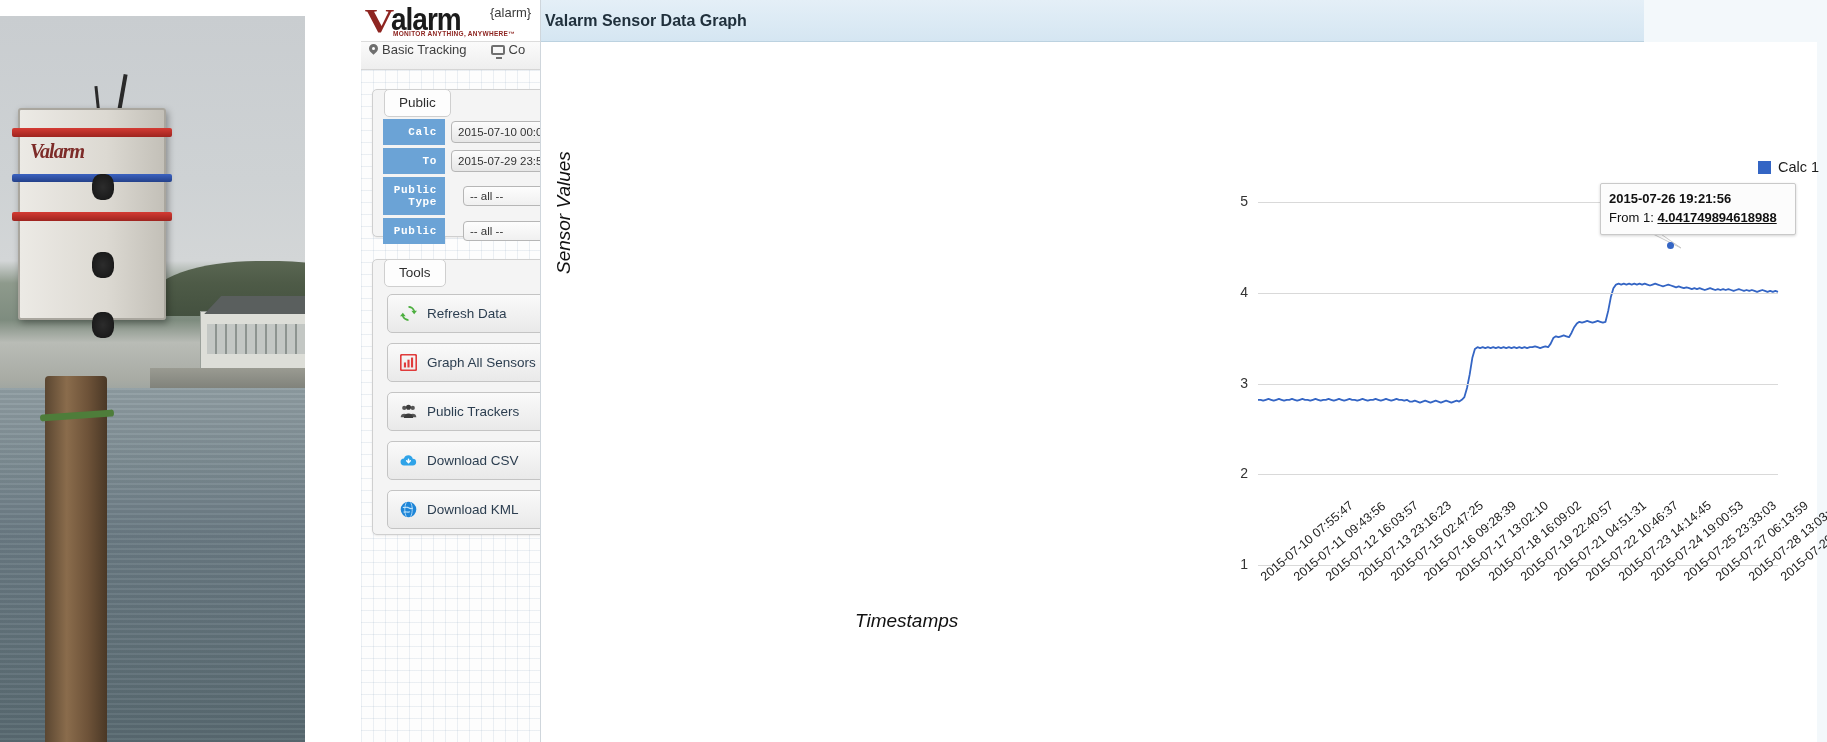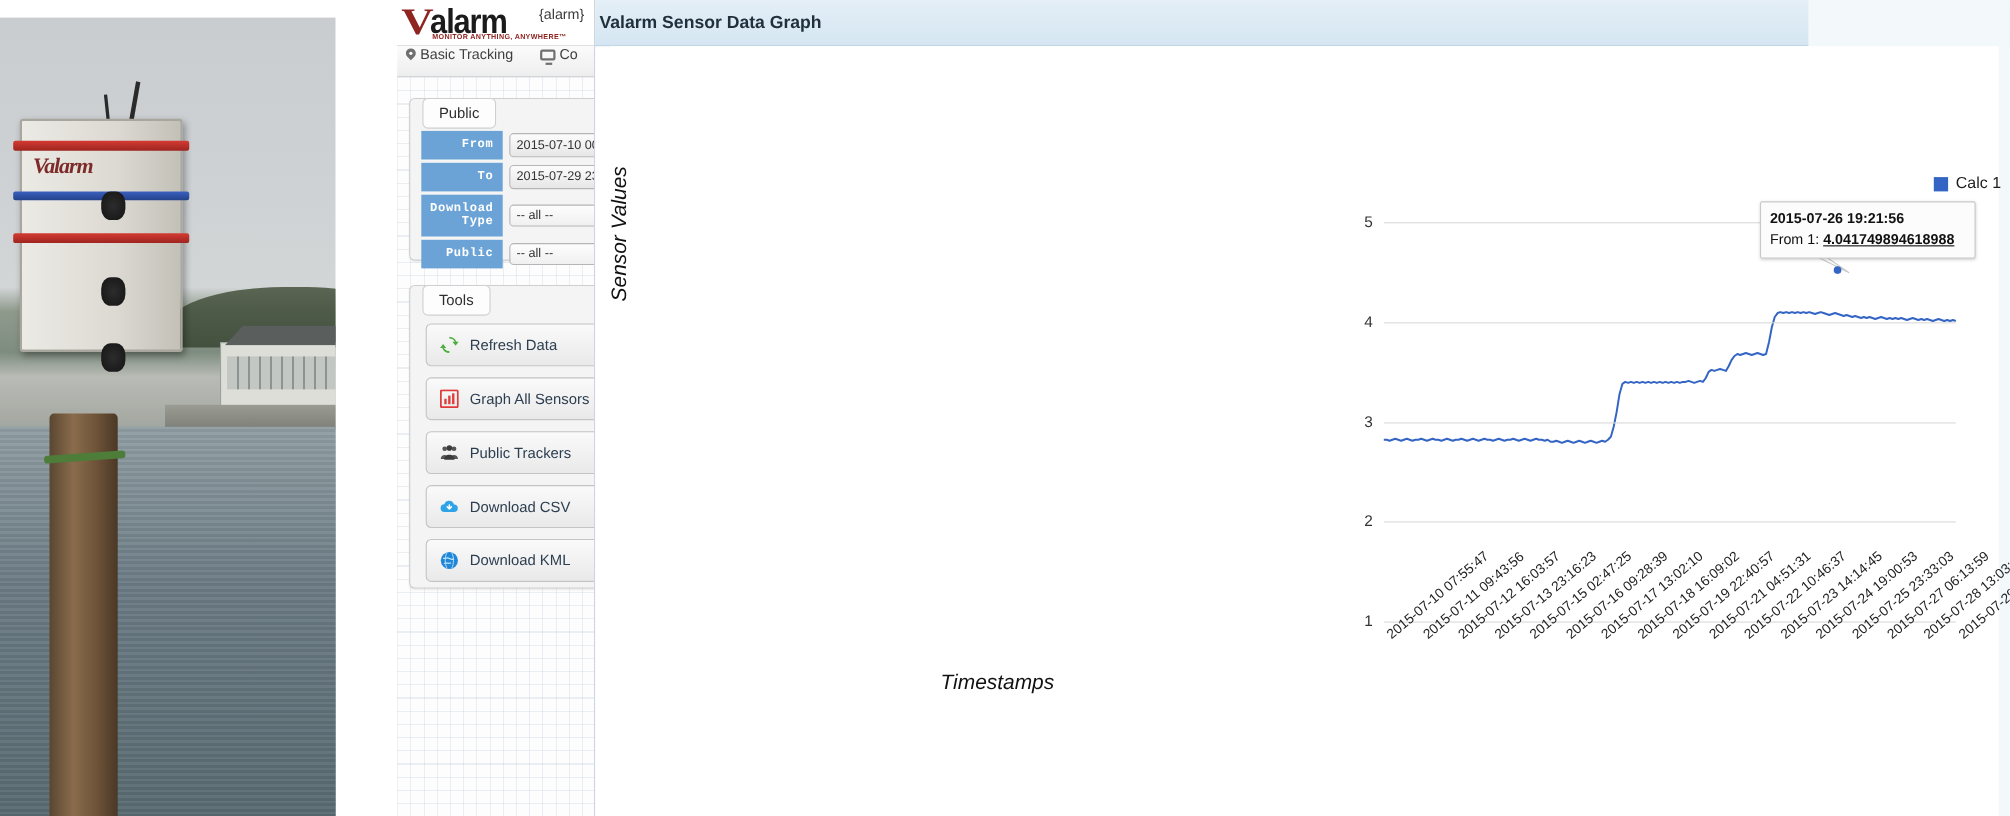--- a/index.html
+++ b/index.html
@@ -169,21 +169,21 @@
   table.srch td.val { padding-left:6px; }
   .inp {
     width:108px; padding:4px 6px; font-size:11.5px; color:#333;
     background:linear-gradient(to bottom,#fcfcfc,#e6e6e6);
     border:1px solid #b6b6b6; border-radius:4px;
   }
   .sel {
     width:108px; padding:3px 6px; font-size:11.5px; color:#333;
     background:linear-gradient(to bottom,#fdfdfd,#f0f0f0);
     border:1px solid #b6b6b6; border-radius:4px;
-    appearance:none; -webkit-appearance:none;
+    appearance:none;margin-left:12px; -webkit-appearance:none;
   }
 
   .toolbtn {
     display:flex; align-items:center; gap:10px;
     margin:10px 4px; padding:10px 12px;
     background:linear-gradient(to bottom,#fafafa,#e9e9e9);
     border:1px solid #c4c4c4; border-radius:5px;
     font-size:13.5px; color:#2c3e50; cursor:pointer; white-space:nowrap;
   }
   .ico { width:17px; height:17px; flex:0 0 17px; position:relative; }
@@ -313,29 +313,29 @@
       <span>Co</span>
     </div>
   </div>
 
   <div class="panel" style="top:89px; height:148px;">
     <div class="paneltab">Public</div>
     <div class="panelbody">
       <table class="srch">
         <tbody>
             <tr>
-          <td class="lbl">From</td>
+          <td class="lbl">Calc</td>
           <td class="val"><input class="inp" value="2015-07-10 00:00" style=""></td>
         </tr>
         <tr>
           <td class="lbl">To</td>
           <td class="val"><input class="inp" value="2015-07-29 23:59" style=""></td>
         </tr>
         <tr>
-          <td class="lbl">Download Type</td>
+          <td class="lbl">Public Type</td>
           <td class="val"><select class="sel"><option>-- all --</option></select></td>
         </tr>
         <tr>
           <td class="lbl">Public</td>
           <td class="val"><select class="sel"><option>-- all --</option></select></td>
         </tr>
       </tbody>
         </table>
     </div>
   </div>

